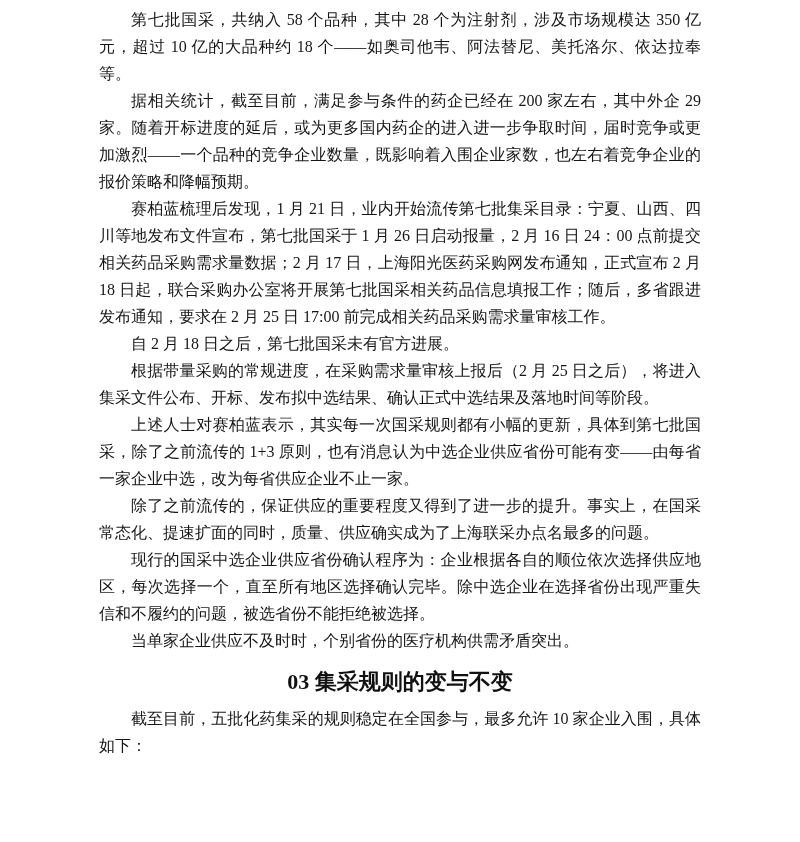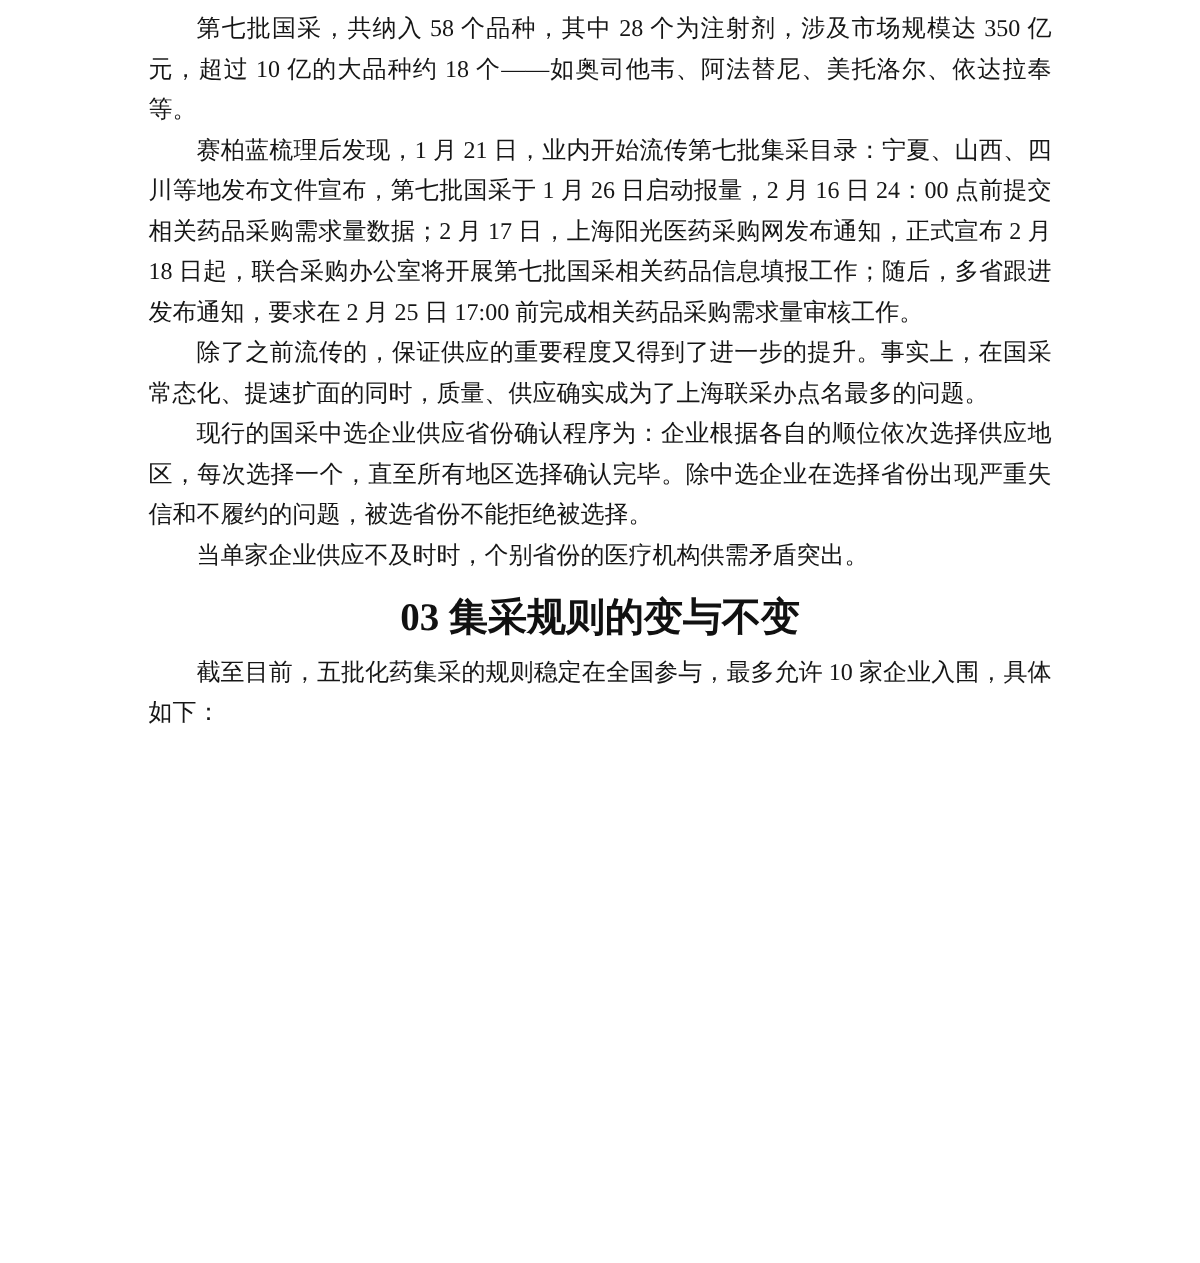--- a/index.html
+++ b/index.html
@@ -23,30 +23,34 @@
   }
   .body-para {
     margin: 0;
     text-indent: 2em;
     word-break: break-all;
   }
   .section-heading {
     margin: 13px 0 8px 0;
     text-indent: 0;
     text-align: center;
-    font-size: 26px;
+    font-size: 22px;
     line-height: 30px;
     font-weight: bold;
     color: #111111;
   }
 </style>
 </head>
 <body>
 
 <div class="page">
   <p class="body-para">第七批国采，共纳入 58 个品种，其中 28 个为注射剂，涉及市场规模达 350 亿元，超过 10 亿的大品种约 18 个——如奥司他韦、阿法替尼、美托洛尔、依达拉奉等。</p>
+  <p class="body-para">据相关统计，截至目前，满足参与条件的药企已经在 200 家左右，其中外企 29 家。随着开标进度的延后，或为更多国内药企的进入进一步争取时间，届时竞争或更加激烈——一个品种的竞争企业数量，既影响着入围企业家数，也左右着竞争企业的报价策略和降幅预期。</p>
   <p class="body-para">赛柏蓝梳理后发现，1 月 21 日，业内开始流传第七批集采目录：宁夏、山西、四川等地发布文件宣布，第七批国采于 1 月 26 日启动报量，2 月 16 日 24：00 点前提交相关药品采购需求量数据；2 月 17 日，上海阳光医药采购网发布通知，正式宣布 2 月 18 日起，联合采购办公室将开展第七批国采相关药品信息填报工作；随后，多省跟进发布通知，要求在 2 月 25 日 17:00 前完成相关药品采购需求量审核工作。</p>
+  <p class="body-para">自 2 月 18 日之后，第七批国采未有官方进展。</p>
+  <p class="body-para">根据带量采购的常规进度，在采购需求量审核上报后（2 月 25 日之后），将进入集采文件公布、开标、发布拟中选结果、确认正式中选结果及落地时间等阶段。</p>
+  <p class="body-para">上述人士对赛柏蓝表示，其实每一次国采规则都有小幅的更新，具体到第七批国采，除了之前流传的 1+3 原则，也有消息认为中选企业供应省份可能有变——由每省一家企业中选，改为每省供应企业不止一家。</p>
   <p class="body-para">除了之前流传的，保证供应的重要程度又得到了进一步的提升。事实上，在国采常态化、提速扩面的同时，质量、供应确实成为了上海联采办点名最多的问题。</p>
   <p class="body-para">现行的国采中选企业供应省份确认程序为：企业根据各自的顺位依次选择供应地区，每次选择一个，直至所有地区选择确认完毕。除中选企业在选择省份出现严重失信和不履约的问题，被选省份不能拒绝被选择。</p>
   <p class="body-para">当单家企业供应不及时时，个别省份的医疗机构供需矛盾突出。</p>
   <h2 class="section-heading">03 集采规则的变与不变</h2>
   <p class="body-para">截至目前，五批化药集采的规则稳定在全国参与，最多允许 10 家企业入围，具体如下：</p>
 </div>
 
 </body></html>

